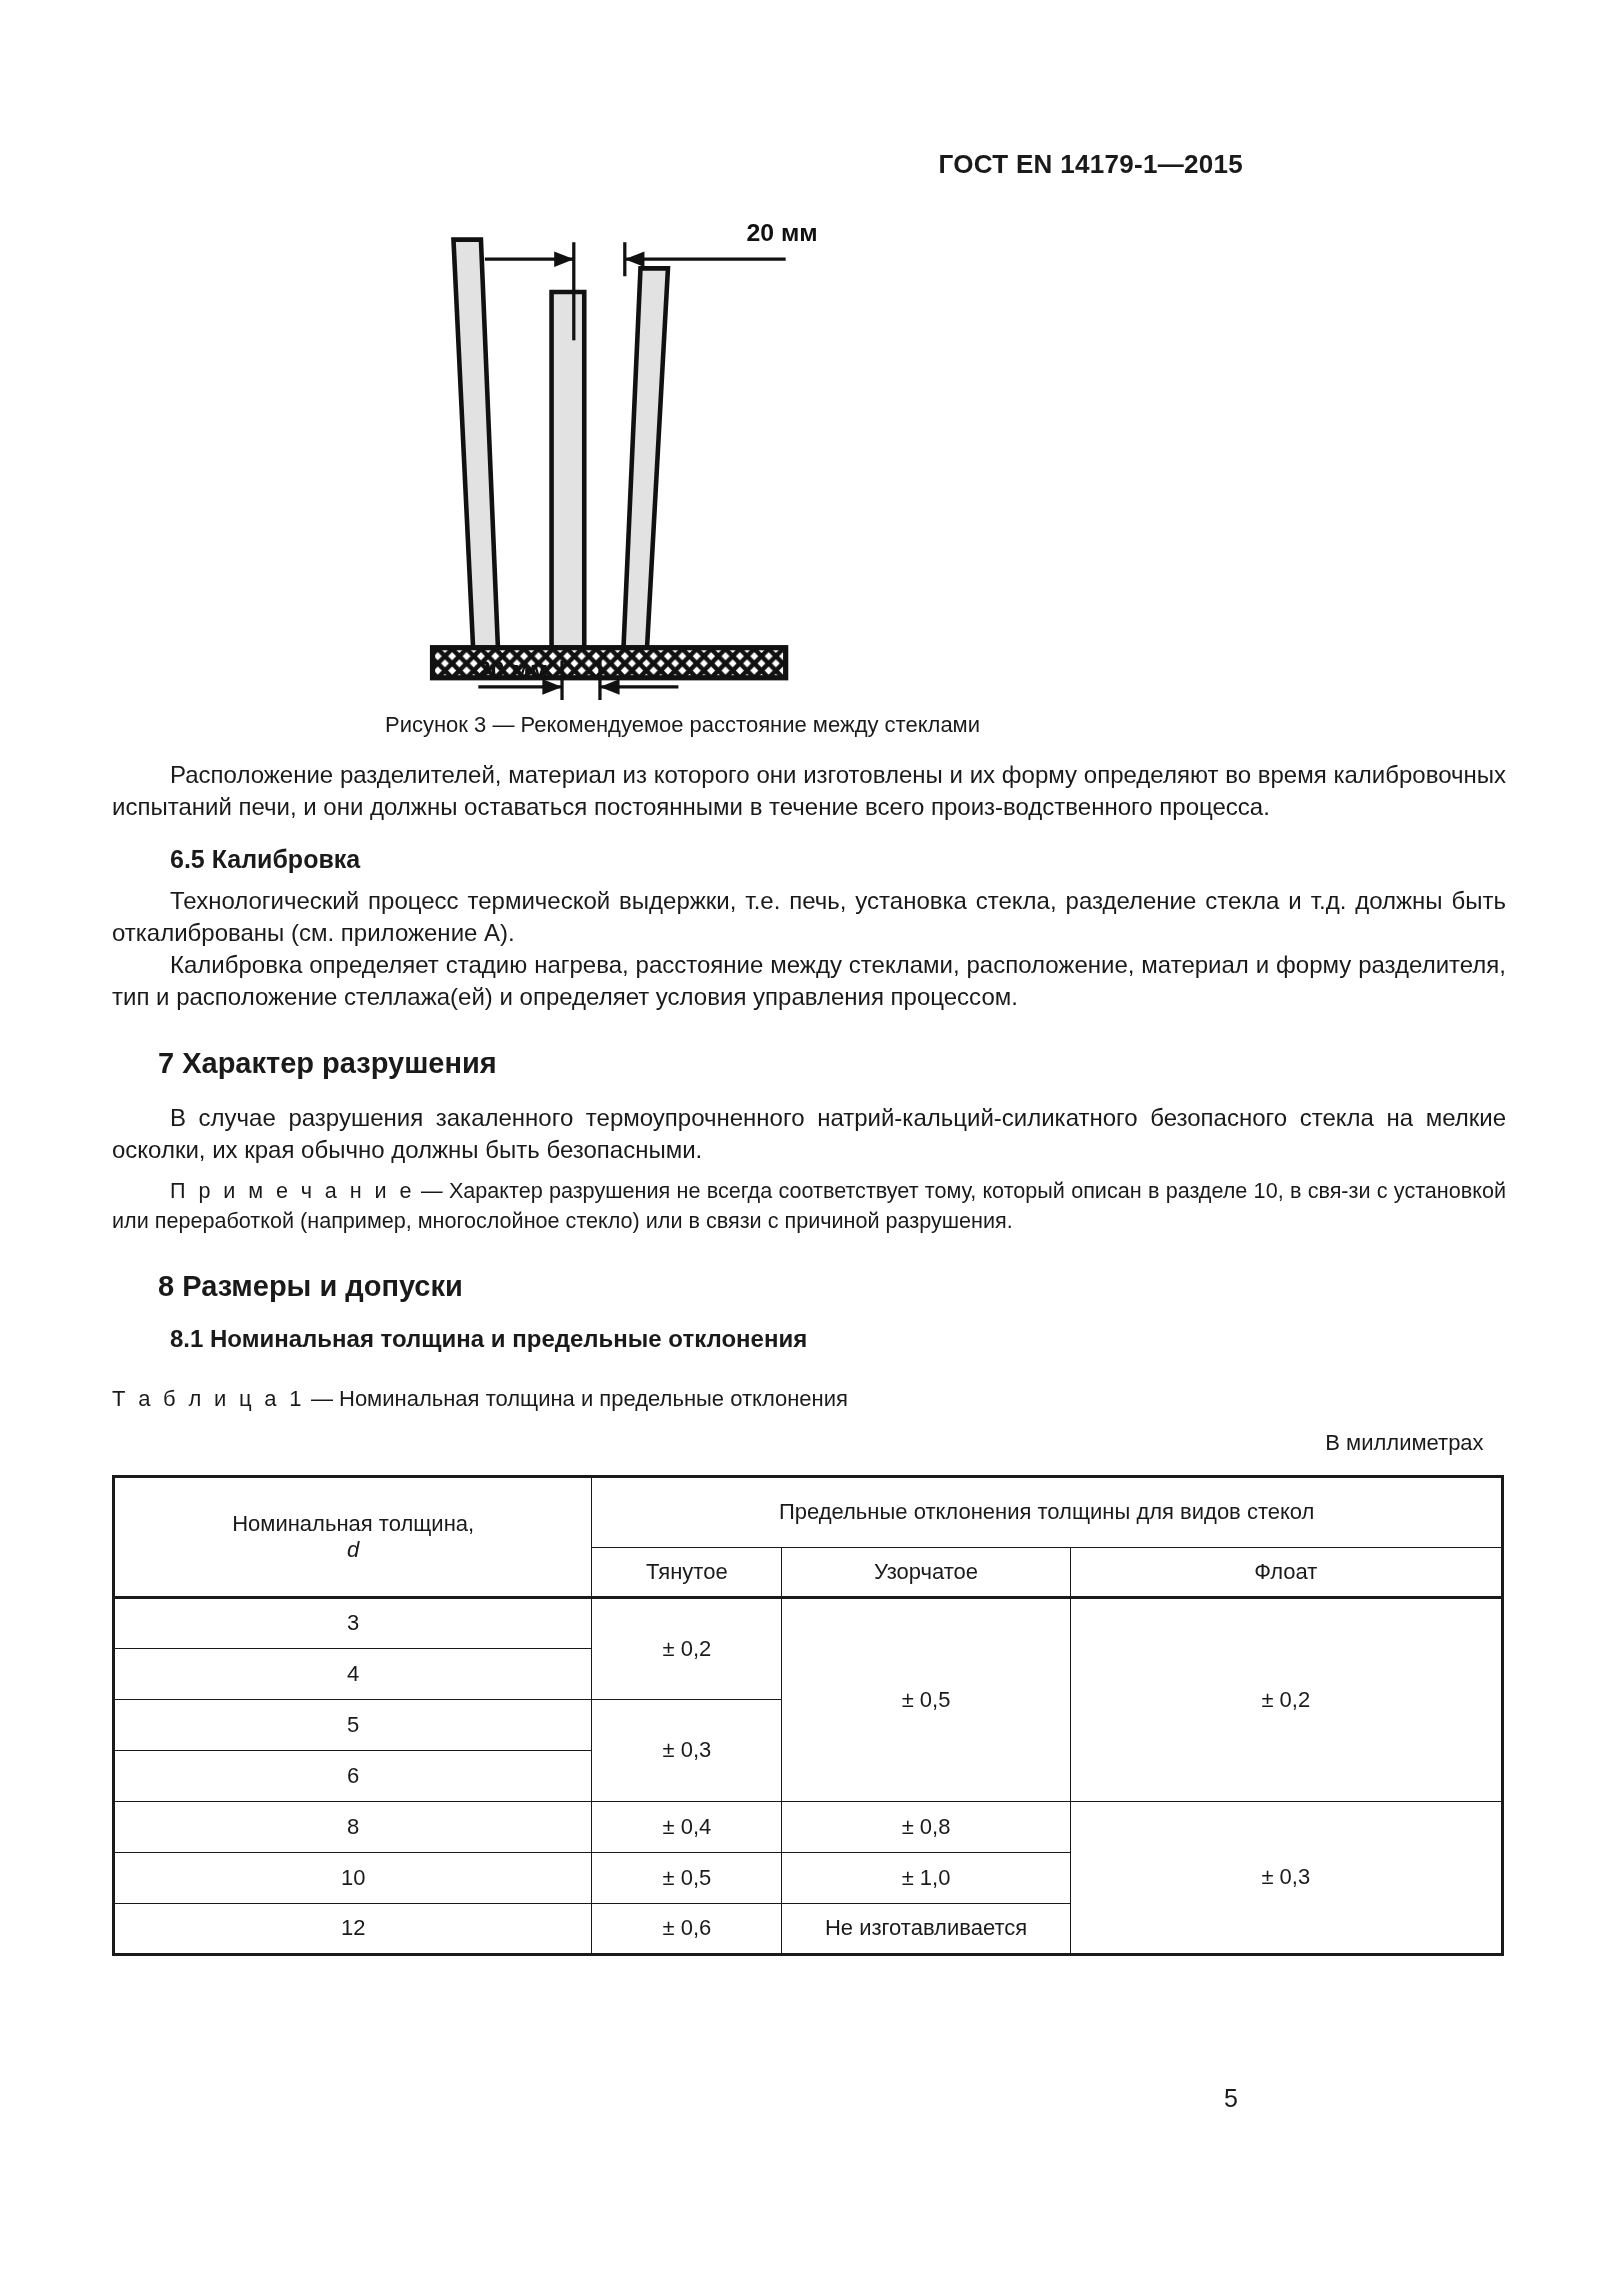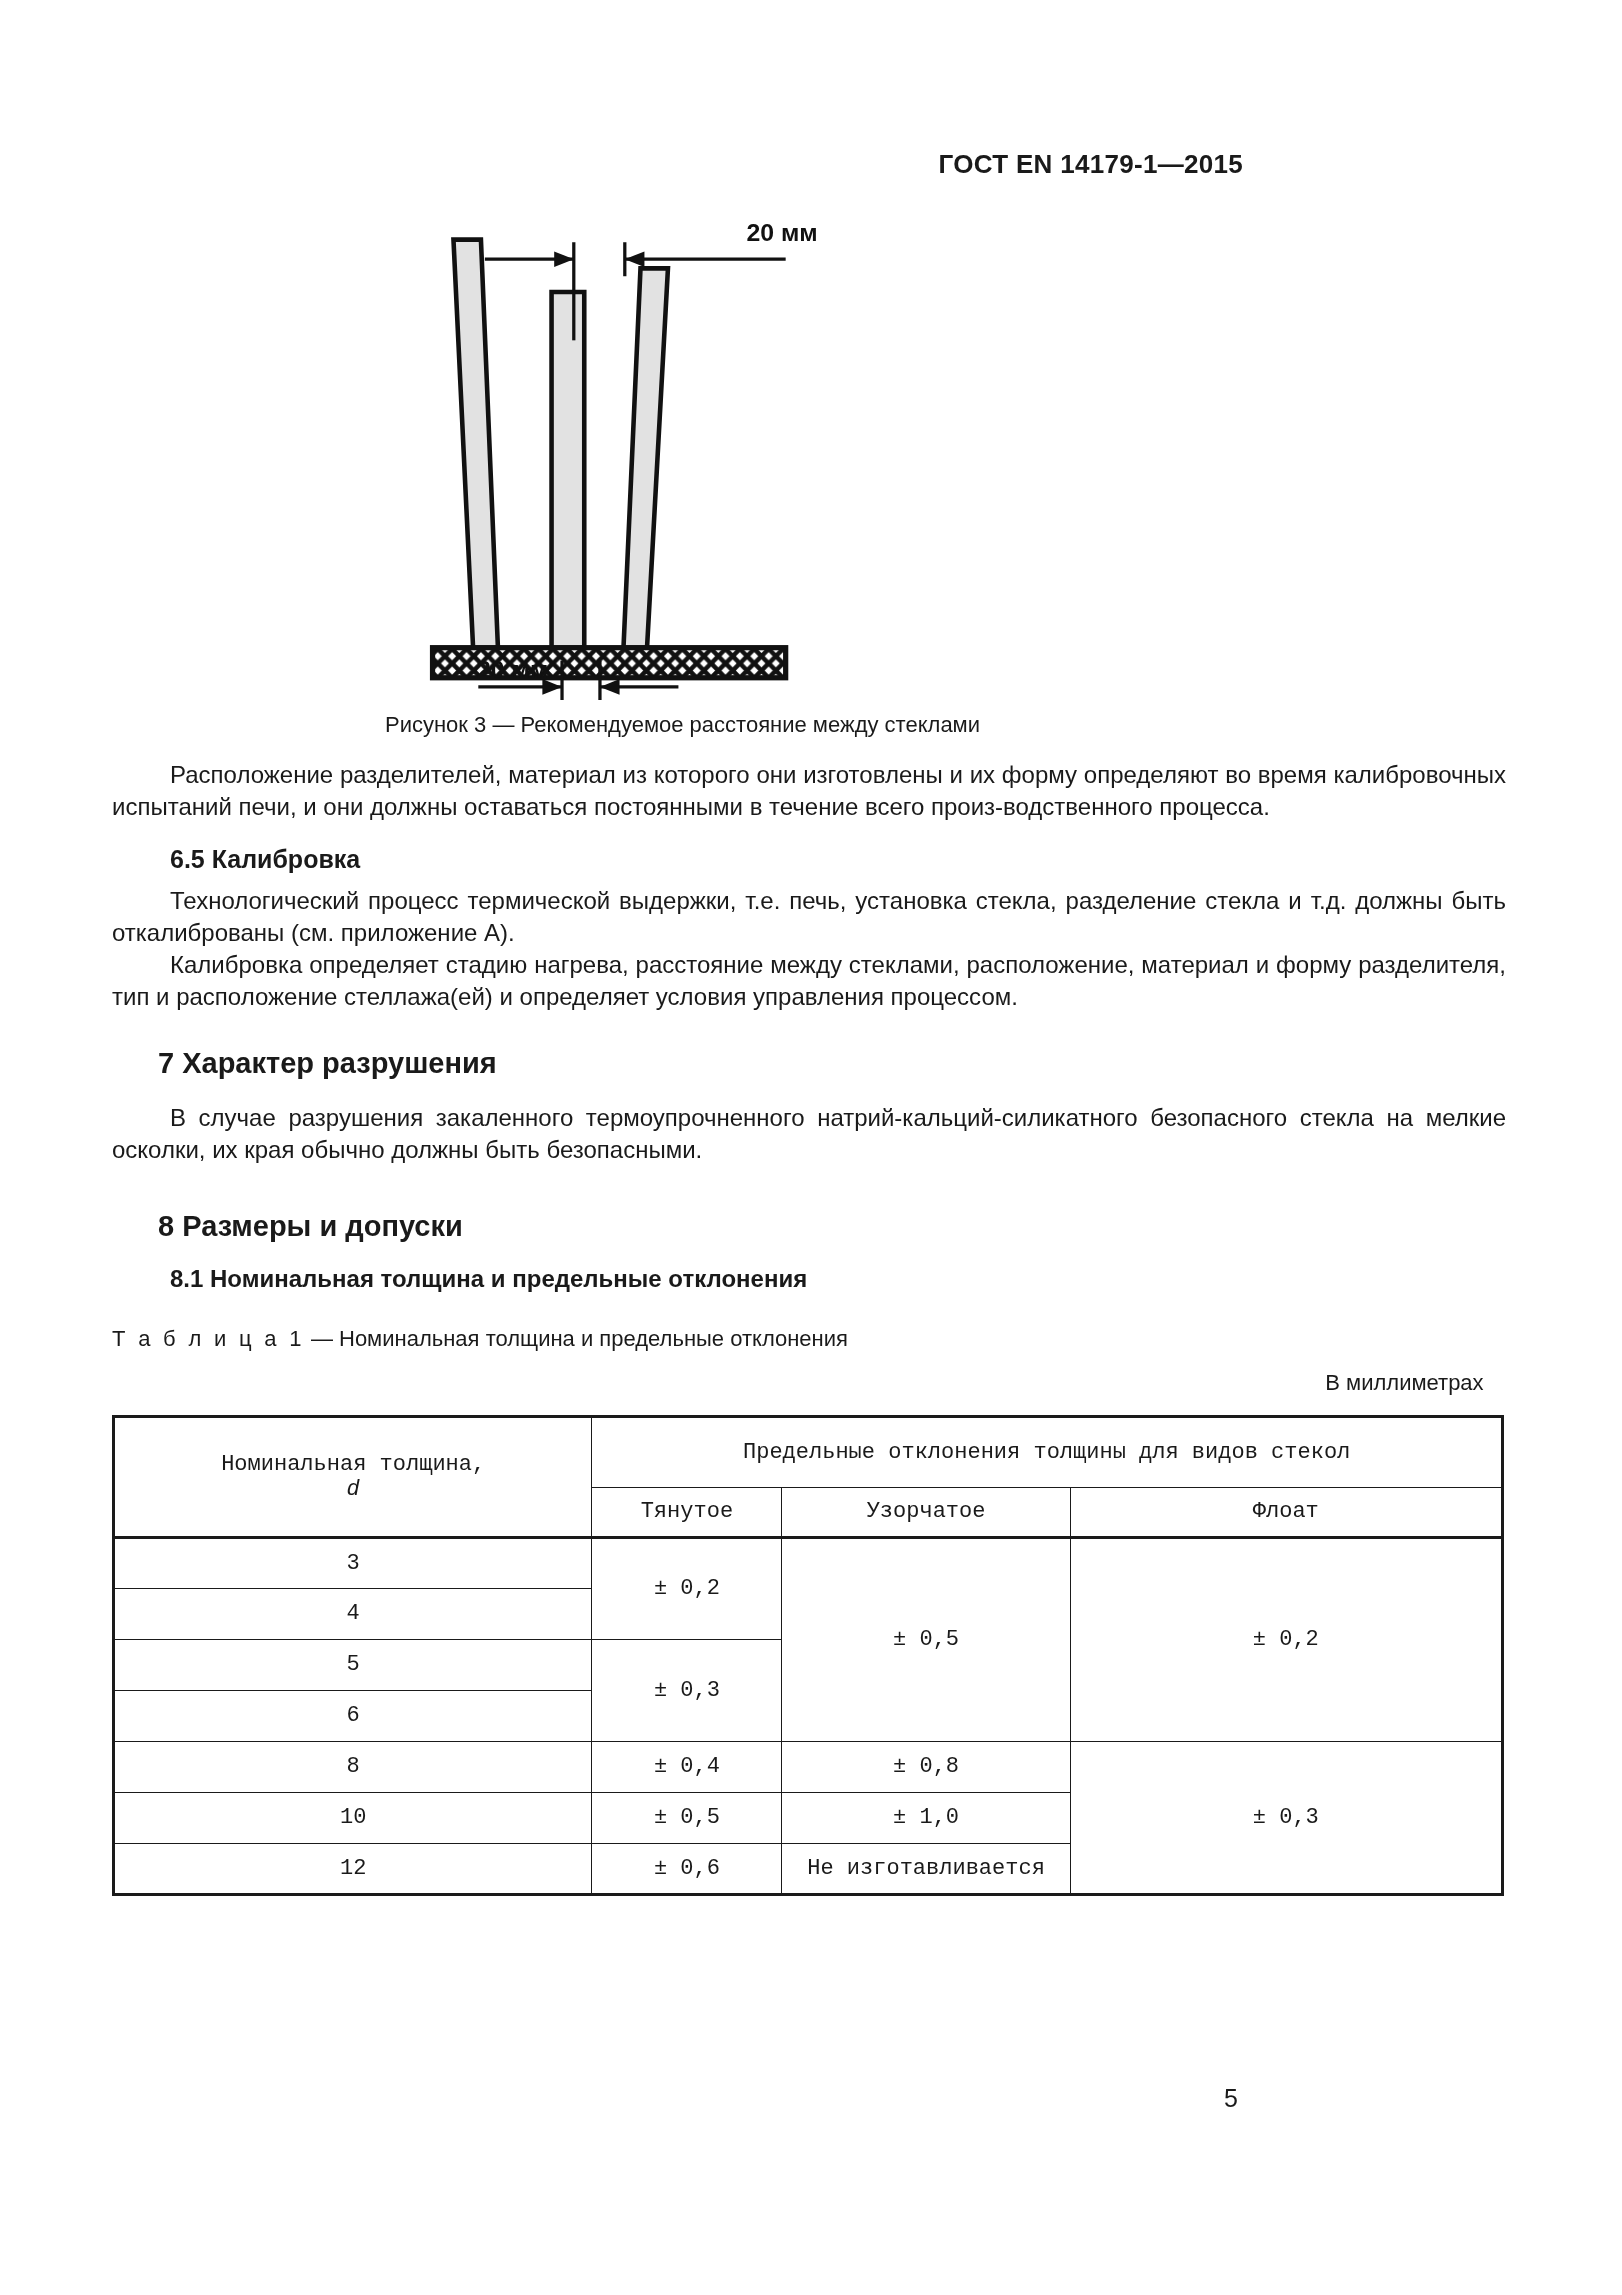--- a/index.html
+++ b/index.html
@@ -115,21 +115,21 @@
   .col-t  { width:190px; }
   .col-u  { width:288px; }
   .col-f  { width:432px; }
   .hdr-main { height:71px; }
   .hdr-sub  { height:50px; }
   .row-h    { height:51px; }
   .ital { font-style:italic; }
 
   
   table.tbl { border-left:3.3px solid #1a1a1a; border-right:3.3px solid #1a1a1a;
-              border-top:3.3px solid #1a1a1a; border-bottom:3.3px solid #1a1a1a;font-family:Liberation Mono, monospace; }
+              border-top:3.3px solid #1a1a1a; border-bottom:3.3px solid #1a1a1a; }
 
   
   .page-number {
     position:absolute;
     right:110px; bottom:182px;
     font-size:25px;
   }
 </style>
 </head>
 <body>
@@ -187,20 +187,23 @@
     <p class="body">Технологический процесс термической выдержки, т.е. печь, установка стекла, разделение стекла и т.д. должны быть откалиброваны (см. приложение А).</p>
     <p class="body">Калибровка определяет стадию нагрева, расстояние между стеклами, расположение, материал и форму разделителя, тип и расположение стеллажа(ей) и определяет условия управления процессом.</p>
 
     <div class="gap-lg"></div>
     <h2 class="sec">7 Характер разрушения</h2>
     <div class="gap-md"></div>
 
     <p class="body">В случае разрушения закаленного термоупрочненного натрий-кальций-силикатного безопасного стекла на мелкие осколки, их края обычно должны быть безопасными.</p>
 
     <div class="gap-sm"></div>
+    <p class="note">
+      <span class="spaced">П р и м е ч а н и е</span><span> — </span><span>Характер разрушения не всегда соответствует тому, который описан в разделе 10, в свя-зи с установкой или переработкой (например, многослойное стекло) или в связи с причиной разрушения.</span>
+    </p>
 
     <div class="gap-lg"></div>
     <h2 class="sec">8 Размеры и допуски</h2>
     <div class="gap-md"></div>
 
     <h4 class="subsubsec">8.1 Номинальная толщина и предельные отклонения</h4>
     <div class="gap-sm"></div>
 
 
     <div class="gap-md"></div>

